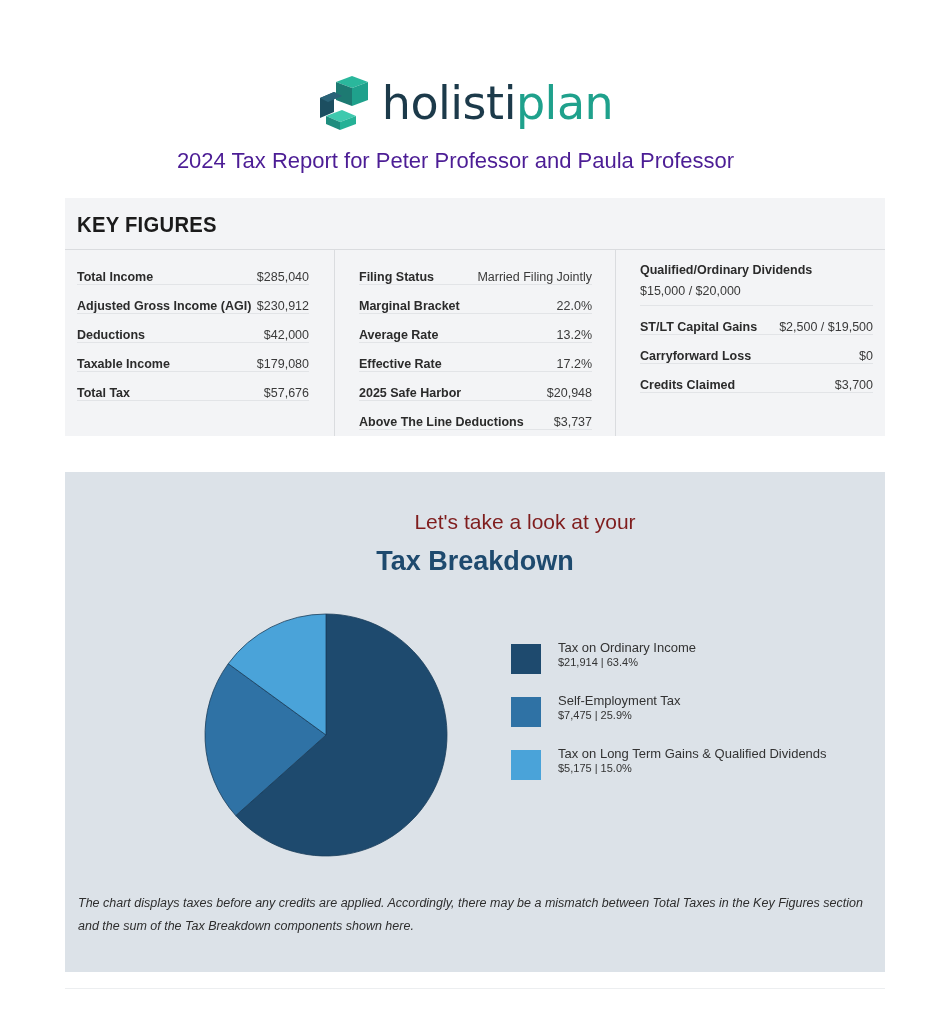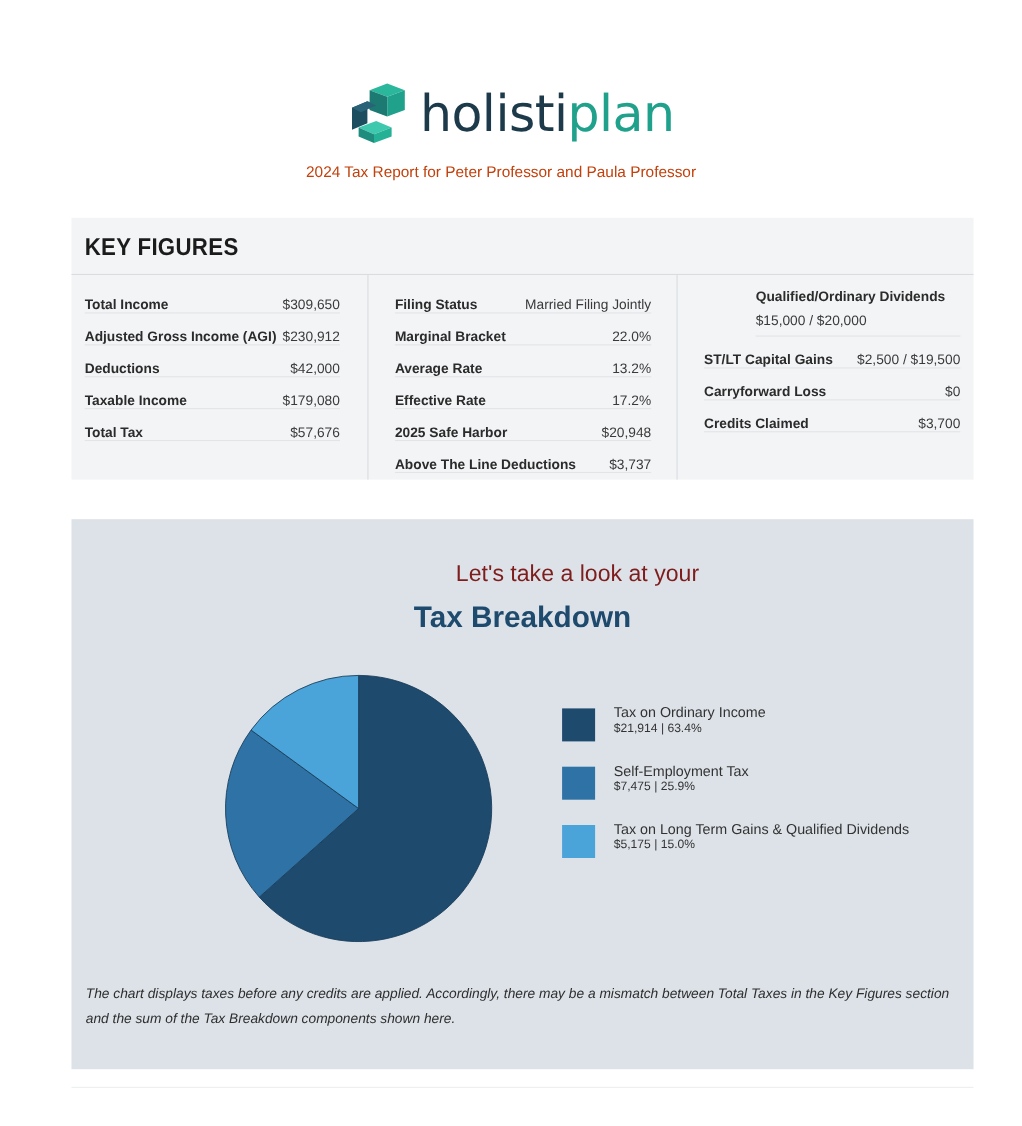--- a/index.html
+++ b/index.html
@@ -5,33 +5,33 @@
     * { box-sizing: border-box; margin: 0; padding: 0; }
     html, body { width: 929px; height: 1024px; background: #ffffff; overflow: hidden; }
     body { font-family: "Liberation Sans", "DejaVu Sans", sans-serif; color: #2a2a2a; position: relative; }
 
     .logo-wrap { position: absolute; top: 74px; left: 0; width: 929px; display: flex; justify-content: center; align-items: center; }
     .logo-mark { width: 58px; height: 58px; margin-right: 8px; }
     .logo-text { font-size: 46px; letter-spacing: -0.5px; line-height: 1; font-family: "DejaVu Sans", sans-serif; }
     .logo-text .a { color: #1c3a4a; font-weight: 400; }
     .logo-text .b { color: #1fa18c; font-weight: 400; }
 
-    .report-title { position: absolute; top: 148px; left: 0; width: 911px; text-align: center; font-size: 14px; color: #c2410c; }
+    .report-title { position: absolute; top: 148px; left: 0; width: 911px; text-align: center; font-size: 22px; color: #4c1d95; }
 
     .kf { position: absolute; top: 198px; left: 65px; width: 820px; height: 238px; background: #f3f4f6; }
     .kf-header { height: 52px; border-bottom: 1px solid #dadcdf; padding: 14px 12px; }
     .kf-title { font-size: 22px; font-weight: 700; color: #1b1b1b; letter-spacing: 0.3px; font-family: "Liberation Sans", sans-serif; transform: scaleX(0.92); transform-origin: left; display: inline-block; }
     .kf-cols { display: flex; height: 186px; }
     .kf-col { width: 270px; padding: 6px 25px 0 12px; border-right: 1px solid #dadcdf; }
     .kf-col:nth-child(2) { width: 281px; padding-left: 24px; padding-right: 23px; }
     .kf-col:last-child { border-right: none; width: 269px; padding-left: 24px; padding-right: 12px; }
     .kf-row { display: flex; justify-content: space-between; align-items: flex-end; height: 29px; border-bottom: 1px solid #e2e4e7; font-size: 12.5px; }
     .kf-row .lbl { font-weight: 700; color: #2b2b2b; white-space: nowrap; }
     .kf-row .val { color: #3a3a3a; white-space: nowrap; }
-    .kf-row.stack { display: block; height: 50px; padding-top: 7px; margin-left: 47px; }
+    .kf-row.stack { display: block; height: 50px; padding-top: 7px; }
     .kf-row.stack .val { display: block; margin-top: 7px; }
 
     .tb { position: absolute; top: 472px; left: 65px; width: 820px; height: 500px; background: #dce2e8; }
     .tb-intro { position: absolute; top: 38px; left: 0; width: 920px; text-align: center; font-size: 21px; color: #7f1d1d; }
     .tb-title { position: absolute; top: 74px; left: 0; width: 820px; text-align: center; font-size: 27px; color: #1e4a6e; font-weight: 700; }
     .pie { position: absolute; top: 140px; left: 138px; width: 246px; height: 246px; }
     .legend { position: absolute; top: 168px; left: 446px; }
     .leg-item { display: flex; align-items: flex-start; height: 53px; }
     .leg-swatch { width: 30px; height: 30px; margin-right: 17px; margin-top: 4px; flex-shrink: 0; }
     .leg-name { font-size: 13px; color: #333; line-height: 16px; }
@@ -61,21 +61,21 @@
 <div class="report-title">2024 Tax Report for Peter Professor and Paula Professor</div>
 
 <section class="kf">
   <div class="kf-header">
     <span class="kf-title">KEY FIGURES</span>
   </div>
   <div class="kf-cols">
     <div class="kf-col">
       <div class="kf-row">
           <span class="lbl">Total Income</span>
-          <span class="val">$309,650</span>
+          <span class="val">$285,040</span>
         </div>
       <div class="kf-row">
           <span class="lbl">Adjusted Gross Income (AGI)</span>
           <span class="val">$230,912</span>
         </div>
       <div class="kf-row">
           <span class="lbl">Deductions</span>
           <span class="val">$42,000</span>
         </div>
       <div class="kf-row">

